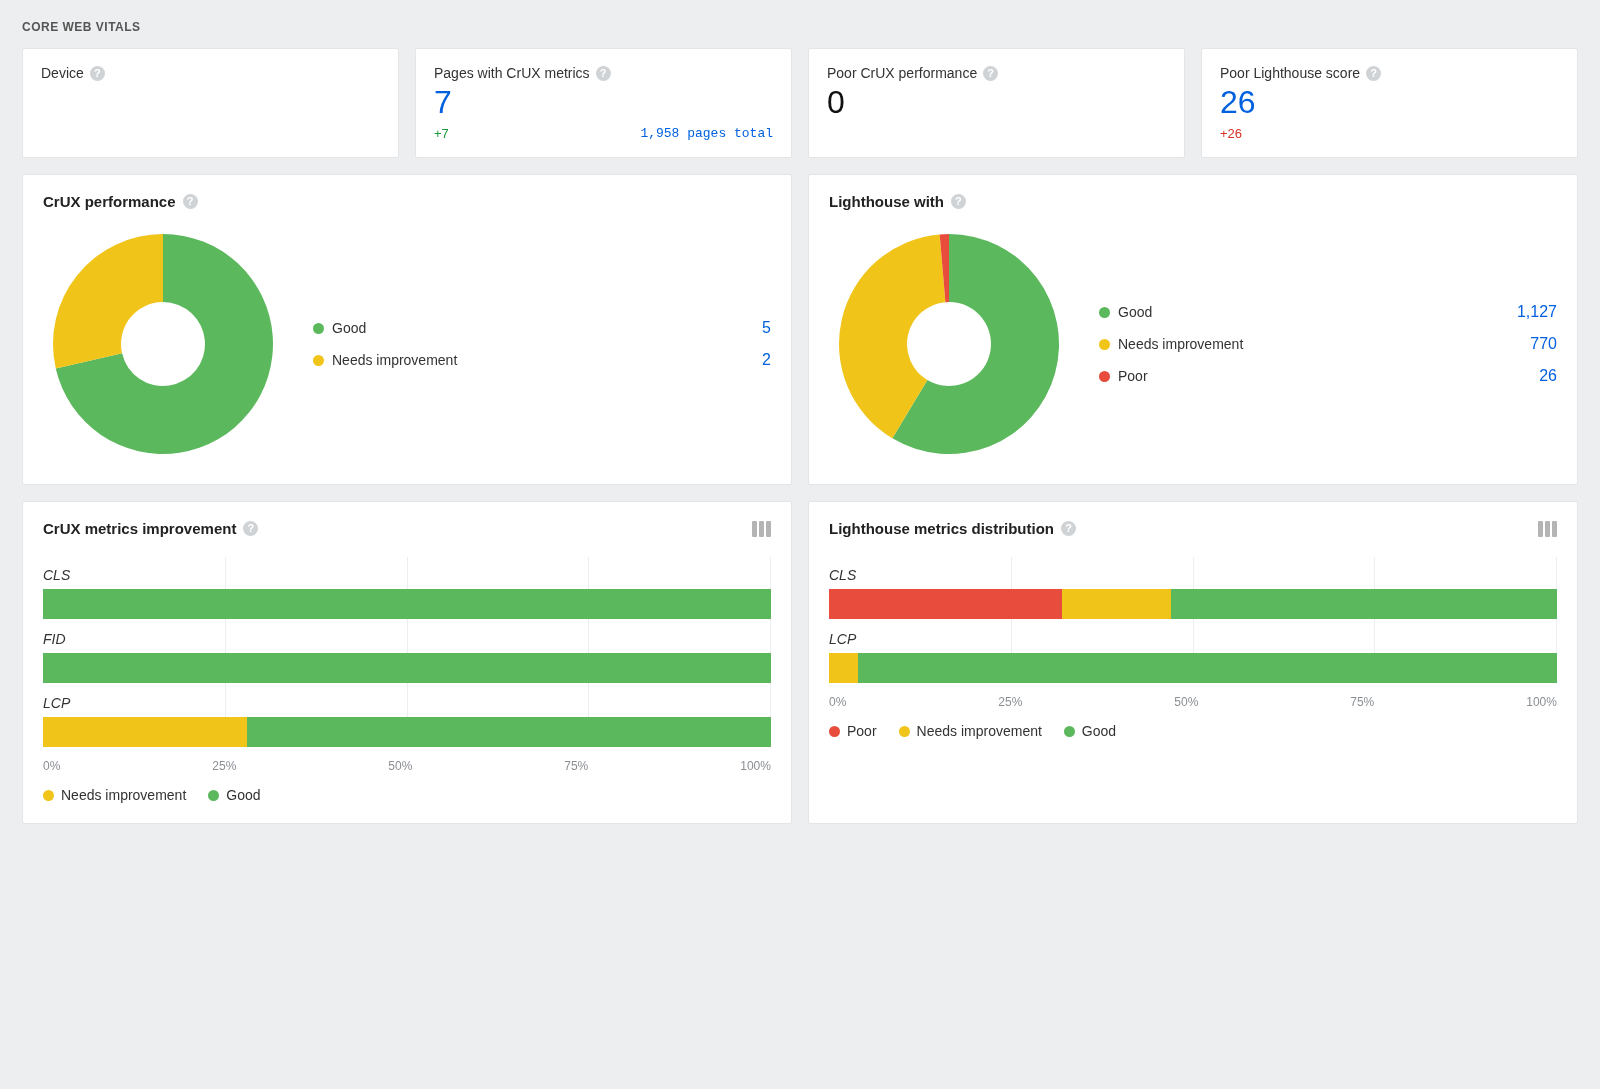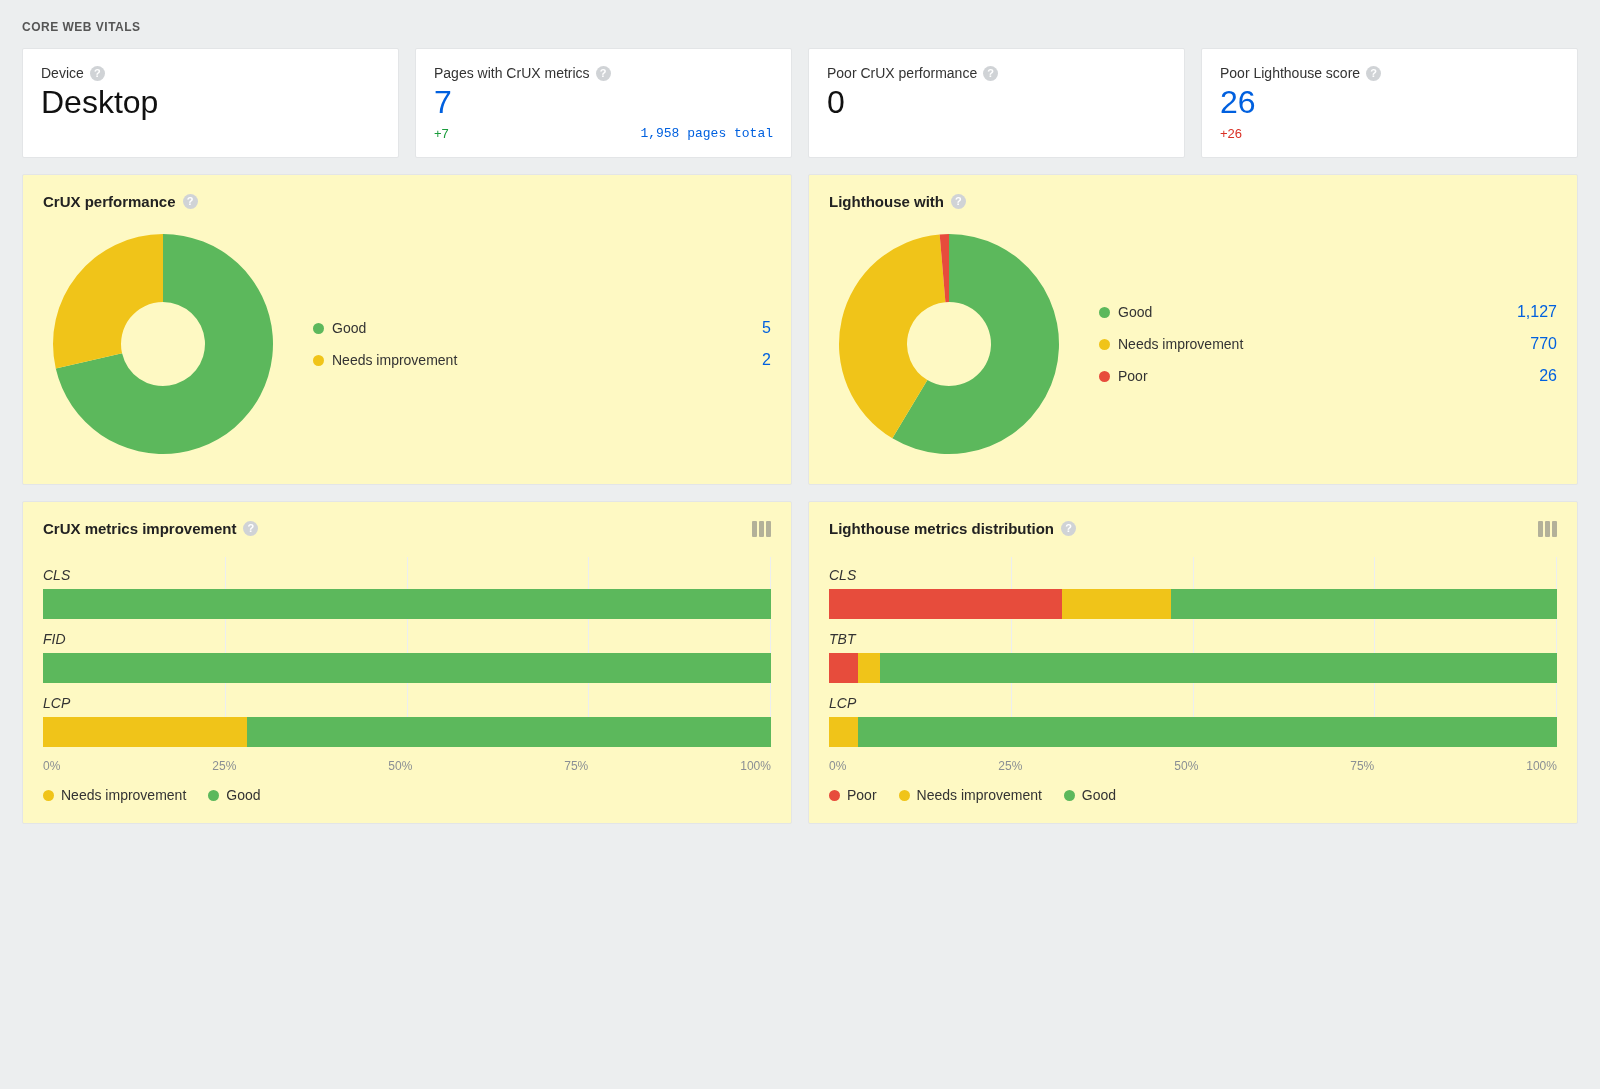--- a/index.html
+++ b/index.html
@@ -76,21 +76,21 @@
   .delta-red  { color: #d93025; }
   .link-blue  { color: #0060df; font-family: Liberation Mono, monospace; }
 
   .panels-row {
     display: grid;
     grid-template-columns: 1fr 1fr;
     gap: 16px;
     margin-bottom: 16px;
   }
   .panel {
-    background: #fef9c3;
+    background: #ffffff;
     border: 1px solid #e3e5e7;
     border-radius: 2px;
     padding: 18px 20px 20px 20px;
   }
   .panel-header {
     display: flex;
     justify-content: space-between;
     align-items: center;
     margin-bottom: 14px;
   }
@@ -207,21 +207,20 @@
 
 <div class="section-title">CORE WEB VITALS</div>
 
 <div class="cards-row">
 
   <div class="card">
     <div class="card-label">
       <span>Device</span>
       <span class="help-icon">?</span>
     </div>
-    <div class="card-value-big">Desktop</div>
   </div>
 
   <div class="card">
     <div class="card-label">
       <span>Pages with CrUX metrics</span>
       <span class="help-icon">?</span>
     </div>
     <div class="card-value-blue">7</div>
     <div class="card-sub">
       <span class="delta-green">+7</span>
@@ -409,28 +408,20 @@
           </div>
           <div class="metric-row">
             <div class="metric-name">CLS</div>
             <div class="stack-bar">
               <div class="seg" style="width: 32%; background: rgb(231, 76, 60);"></div>
               <div class="seg" style="width: 15%; background: rgb(240, 196, 25);"></div>
               <div class="seg" style="width: 53%; background: rgb(92, 184, 92);"></div>
             </div>
           </div>
           <div class="metric-row">
-            <div class="metric-name">TBT</div>
-            <div class="stack-bar">
-              <div class="seg" style="width: 4%; background: rgb(231, 76, 60);"></div>
-              <div class="seg" style="width: 3%; background: rgb(240, 196, 25);"></div>
-              <div class="seg" style="width: 93%; background: rgb(92, 184, 92);"></div>
-            </div>
-          </div>
-          <div class="metric-row">
             <div class="metric-name">LCP</div>
             <div class="stack-bar">
               <div class="seg" style="width: 4%; background: rgb(240, 196, 25);"></div>
               <div class="seg" style="width: 96%; background: rgb(92, 184, 92);"></div>
             </div>
           </div>
           <div class="axis-row">
             <span>0%</span>
             <span>25%</span>
             <span>50%</span>

